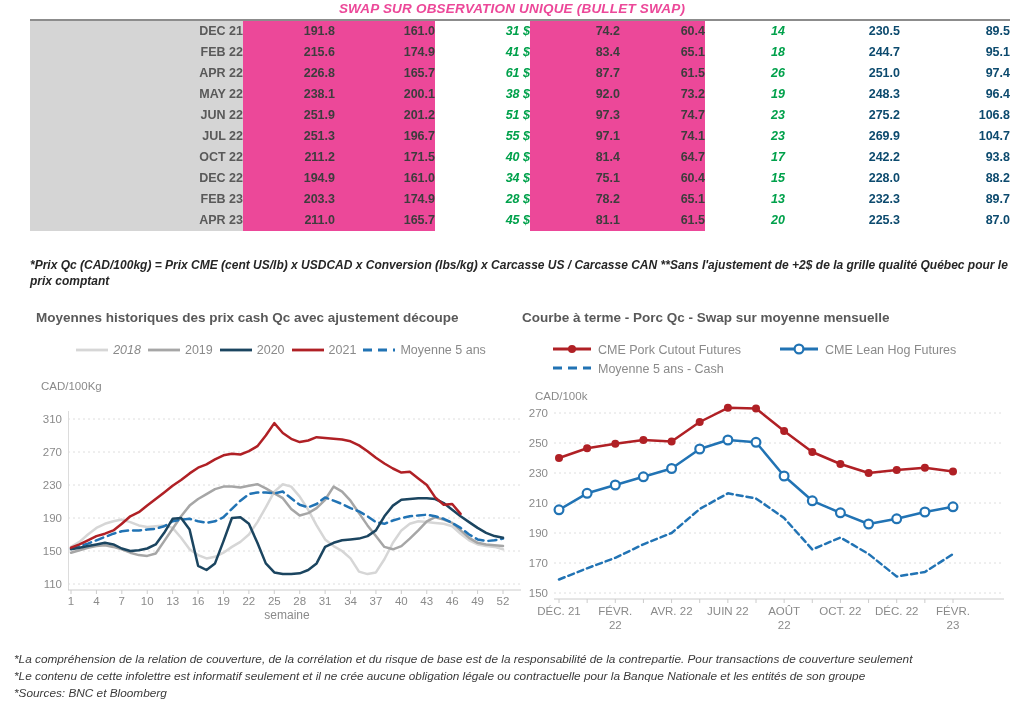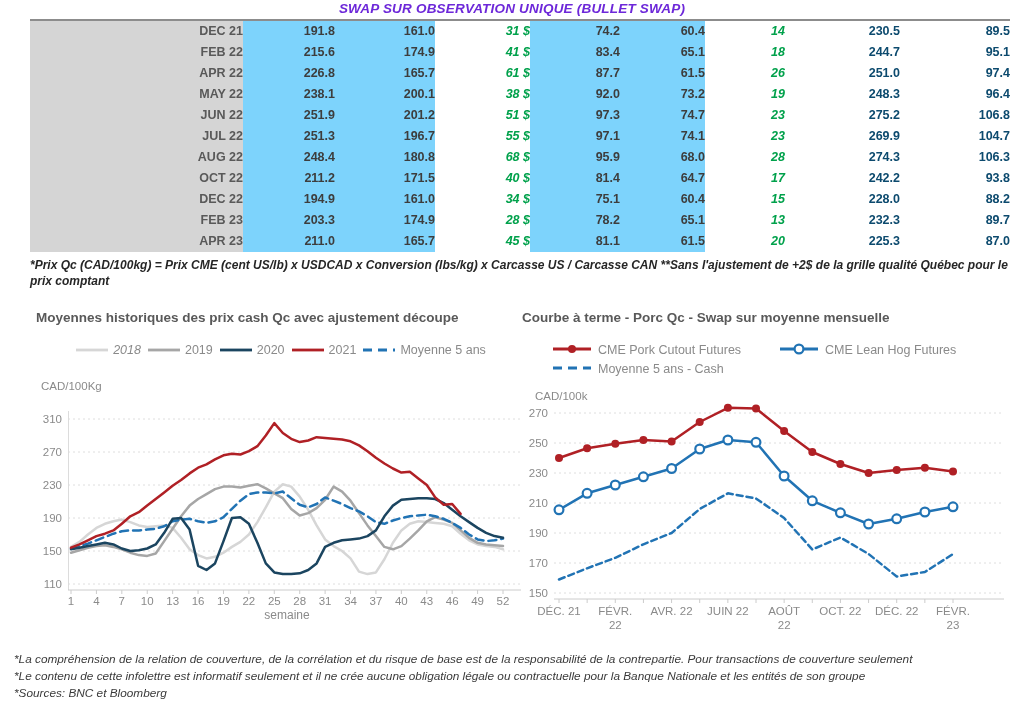--- a/index.html
+++ b/index.html
@@ -2,34 +2,34 @@
 <html><head>
 <meta charset="utf-8">
 <style>
   html,body { margin:0; padding:0; background:#ffffff; }
   .page {
     position:relative; width:1024px; height:714px; background:#ffffff;
     font-family:"Liberation Sans", sans-serif; overflow:hidden;
   }
   .doc-title {
     position:absolute; top:1px; left:0; width:100%; text-align:center;
-    color:#6d28d9; font-size:13.5px; font-weight:bold; font-style:italic;
+    color:#ec4899; font-size:13.5px; font-weight:bold; font-style:italic;
     letter-spacing:0.2px;
   }
   .title-rule {
     position:absolute; left:30px; top:19px; width:980px; height:2px; background:#8c8c8c;
   }
   table.swap {
     position:absolute; left:30px; top:21px; width:980px;
     border-collapse:collapse; table-layout:fixed;
     font-size:12.5px; font-weight:bold;
   }
   table.swap td { height:21px; padding:0; line-height:21px; white-space:nowrap; }
   td.m  { background:#d5d5d5; color:#595959; text-align:right; padding-right:92px; }
-  td.n  { background:#7dd3fc; color:#3d3d3d; text-align:right; }
+  td.n  { background:#ec4899; color:#3d3d3d; text-align:right; }
   td.gr { background:#ffffff; color:#00a14b; font-style:italic; text-align:right; }
   td.bl { background:#ffffff; color:#0c4a6e; text-align:right; }
   td.c1 { padding-right:24px; } td.c2 { padding-right:30px; }
   td.c3 { padding-right:30px; } td.c4 { padding-right:28px; }
   td.c5 { padding-right:20px; } td.c6 { padding-right:30px; }
   td.c7 { padding-right:28px; } td.c8 { padding-right:52px; }
   .tbl-footnote {
     position:absolute; left:30px; top:258px; width:988px;
     font-size:12px; font-weight:bold; font-style:italic; color:#262626; line-height:1.32;
   }
@@ -136,31 +136,20 @@
         <tr>
           <td class="m">JUL 22</td>
           <td class="n c1">251.3</td>
           <td class="n c2">196.7</td>
           <td class="gr c3">55 $</td>
           <td class="n c4">97.1</td>
           <td class="n c5">74.1</td>
           <td class="gr c6">23</td>
           <td class="bl c7">269.9</td>
           <td class="bl c8">104.7</td>
-        </tr>
-        <tr>
-          <td class="m">AUG 22</td>
-          <td class="n c1">248.4</td>
-          <td class="n c2">180.8</td>
-          <td class="gr c3">68 $</td>
-          <td class="n c4">95.9</td>
-          <td class="n c5">68.0</td>
-          <td class="gr c6">28</td>
-          <td class="bl c7">274.3</td>
-          <td class="bl c8">106.3</td>
         </tr>
         <tr>
           <td class="m">OCT 22</td>
           <td class="n c1">211.2</td>
           <td class="n c2">171.5</td>
           <td class="gr c3">40 $</td>
           <td class="n c4">81.4</td>
           <td class="n c5">64.7</td>
           <td class="gr c6">17</td>
           <td class="bl c7">242.2</td>

